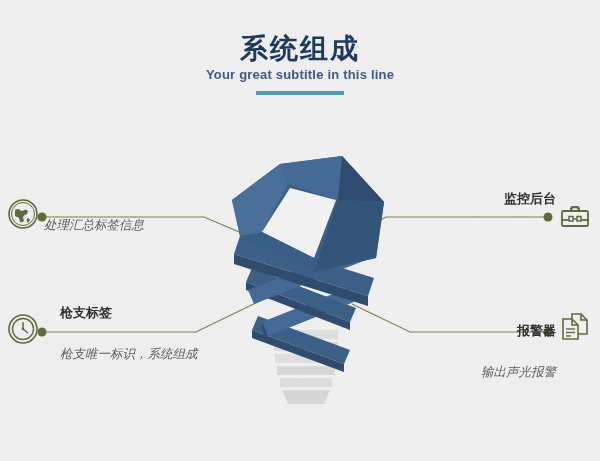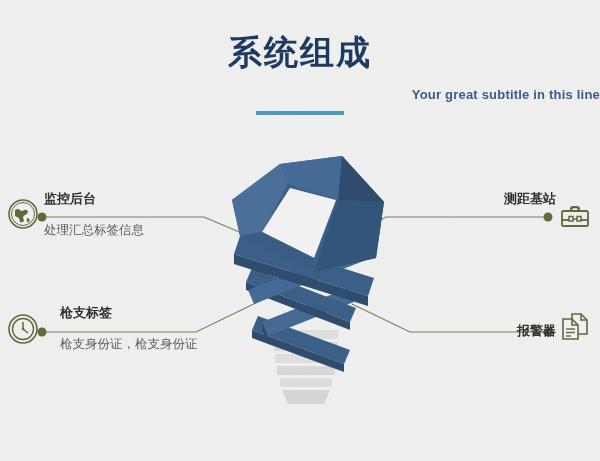--- a/index.html
+++ b/index.html
@@ -30,34 +30,33 @@
   
   .header {
     position: absolute;
     top: 34px;
     left: 0;
     width: 600px;
     text-align: center;
   }
   .title {
     font-family: "Liberation Sans", "DejaVu Sans", sans-serif;
-    font-size: 34px;
+    font-size: 28px;
     font-weight: bold;
     letter-spacing: 2px;
     color: #1f3a60;
     line-height: 1.1;
   }
   .subtitle {
-    margin-top: 16px;
+    margin-top: 2px;
     font-family: "Liberation Sans", "DejaVu Sans", sans-serif;
     font-size: 13px;
     font-weight: bold;
     color: #3d5a8a;
     letter-spacing: 0.2px;
-    text-align: right;
   }
   .sub-underline {
     margin: 9px auto 0 auto;
     width: 88px;
     height: 4px;
     background: #4a9cb8;
   }
 
   
   .bulb {
@@ -84,24 +83,25 @@
   }
   .callout .c-head {
     font-family: "Liberation Sans", "DejaVu Sans", sans-serif;
     font-size: 13px;
     font-weight: bold;
     color: #2f2f2f;
     white-space: nowrap;
     line-height: 1.15;
   }
   .callout .c-body {
-    margin-top: 14px;
+    margin-top: 24px;
     font-size: 12.5px;
     color: #5a5a5a;
     line-height: 1.55;
+    font-style: italic;
   }
   .callout.left .c-head,
   .callout.left .c-body { text-align: left; }
   .callout.right .c-head,
   .callout.right .c-body { text-align: right; }
 
   .co-monitor { left: 44px; top: 192px; width: 160px; }
   .co-tag     { left: 60px; top: 306px; width: 160px; }
   .co-station { left: 388px; top: 192px; width: 168px; text-align: right; }
   .co-alarm   { left: 396px; top: 324px; width: 160px; text-align: right; }
@@ -222,30 +222,30 @@
     <path d="M14 5 h9 l6 6 v14 h-15 Z" fill="none" stroke="#5d6b3d" stroke-width="1.6"></path>
     <path d="M23 5 v6 h6" fill="none" stroke="#5d6b3d" stroke-width="1.6"></path>
     <path d="M5 10 h9 l6 6 v14 h-15 Z" fill="#f1f1f1" stroke="#5d6b3d" stroke-width="1.6"></path>
     <path d="M14 10 v6 h6" fill="none" stroke="#5d6b3d" stroke-width="1.6"></path>
     <line x1="8" y1="20" x2="17" y2="20" stroke="#5d6b3d" stroke-width="1.4"></line>
     <line x1="8" y1="23.5" x2="17" y2="23.5" stroke="#5d6b3d" stroke-width="1.4"></line>
     <line x1="8" y1="27" x2="13" y2="27" stroke="#5d6b3d" stroke-width="1.4"></line>
   </svg>
 
   <div class="callout left co-monitor">
-    <div class="c-head">监控后台</div>
     <div class="c-body">处理汇总标签信息</div>
   </div>
 
   <div class="callout left co-tag">
     <div class="c-head">枪支标签</div>
-    <div class="c-body">枪支身份证，枪支身份证</div>
+    <div class="c-body">枪支唯一标识，系统组成</div>
   </div>
 
   <div class="callout right co-station">
-    <div class="c-head">测距基站</div>
+    <div class="c-head">监控后台</div>
   </div>
 
   <div class="callout right co-alarm">
     <div class="c-head">报警器</div>
+    <div class="c-body">输出声光报警</div>
   </div>
 
 </div>
 
 </body></html>

